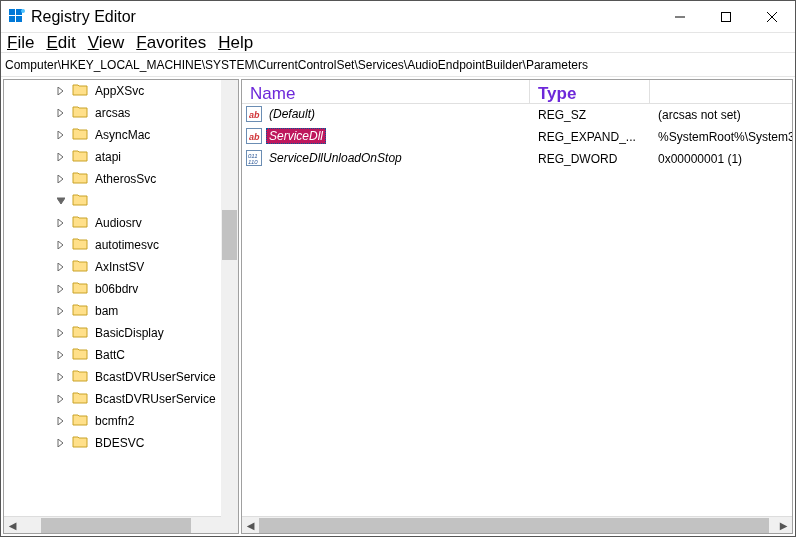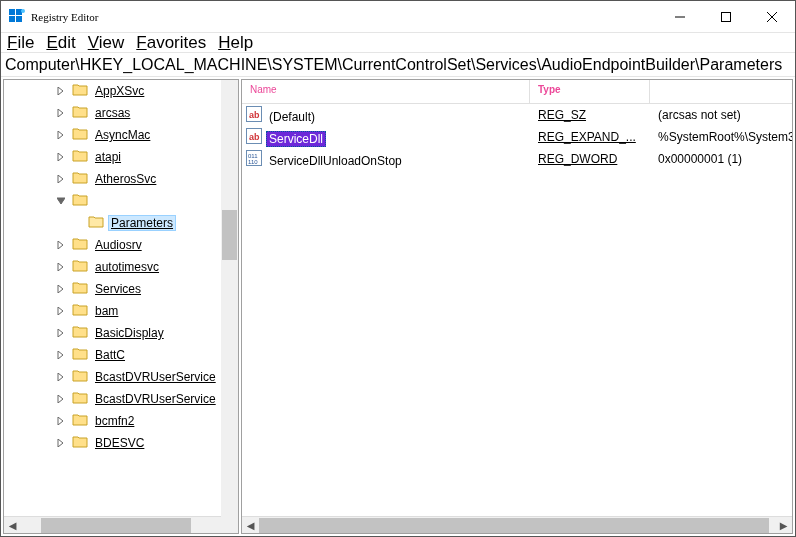--- a/index.html
+++ b/index.html
@@ -12,56 +12,56 @@
     background: #fff;
   }
 
   
   .titlebar {
     height: 32px; display: flex; align-items: center;
     border-bottom: 1px solid #e5e5e5;
     padding-left: 8px;
   }
   .titlebar .app-icon { width:16px; height:16px; margin-right:6px; }
-  .titlebar .title { font-size:11px;font-family:Liberation Serif, serif; }
+  .titlebar .title { font-size:16px; }
   .titlebar .spacer { flex:1; }
   .win-btn { width:46px; height:32px; display:flex; align-items:center; justify-content:center; }
 
   
   .menubar {
     height: 20px; display:flex; align-items:center;
     padding:0 6px; gap: 12px;
     border-bottom: 1px solid #e5e5e5;
   }
   .menubar span { font-size:17px; cursor:default; }
   .menubar span::first-letter { text-decoration: underline; }
 
   
   .addrbar {
     height:24px; display:flex; align-items:center;
     padding:0 4px;
     border-bottom: 1px solid #e5e5e5;
   }
-  .addrbar .addr { font-size:16px; white-space:nowrap; overflow:hidden; }
+  .addrbar .addr { font-size:12px; white-space:nowrap; overflow:hidden; }
 
   
   .panes {
     flex:1; display:flex; min-height:0;
   }
   .tree-pane {
     width: 236px; border: 1px solid #a0a0a0; margin: 2px 1px 2px 2px;
     display:flex; flex-direction:column; overflow:hidden; position:relative;
   }
   .list-pane {
     flex:1; border: 1px solid #a0a0a0; margin:2px 2px 2px 1px;
     display:flex; flex-direction:column; overflow:hidden;
   }
 
   
-  .tree-scroll { flex:1; overflow:hidden; position:relative;text-decoration:underline; }
+  .tree-scroll { flex:1; overflow:hidden; position:relative; }
   .tree-item {
     height:22px; display:flex; align-items:center; padding-left:4px;
     white-space:nowrap; cursor:default;
   }
   .tree-indent { display:inline-block; height:22px; }
   .tree-toggle { width:14px; height:14px; display:inline-flex; align-items:center; justify-content:center; color:#666; font-size:10px; }
   .folder-icon { width:16px; height:16px; margin:0 4px; }
   .tree-label { font-size:12px; padding:1px 3px; }
   .tree-label.selected { background:#cce8ff; border:1px solid #99d1ff; padding:0 2px; }
 
@@ -79,37 +79,37 @@
   }
   .hscroll .arrow { width:17px; height:17px; display:flex; align-items:center; justify-content:center; color:#555; font-size:10px;}
   .hscroll .track { flex:1; height:17px; position:relative; background:#f0f0f0;}
   .hscroll .thumb { position:absolute; top:1px; height:15px; background:#c2c2c2; }
   .tree-pane .hscroll .thumb { left:20px; width:150px;}
   .list-pane .hscroll .thumb { left:0; width:510px;}
 
   
   .list-headers {
     height:24px; display:flex; border-bottom:1px solid #e0e0e0;
-    font-size:10px; color:#ec4899;
+    font-size:17px; color:#6d28d9;
   }
   .list-headers div { padding:4px 8px; border-right:1px solid #e0e0e0; }
   .col-name { width:288px; }
   .col-type { width:120px;font-weight:bold; }
   .col-data { flex:1; }
 
   .list-body { flex:1; overflow:hidden; }
   .list-row {
     height:22px; display:flex; align-items:center; font-size:12px;
     cursor:default;
   }
-  .list-row .cell-name { width:288px; padding-left:4px; display:flex; align-items:flex-end; gap:4px;}
-  .list-row .cell-type { width:120px; padding-left:8px;text-decoration:underline; }
+  .list-row .cell-name { width:288px; padding-left:4px; display:flex; align-items:flex-start; gap:4px;font-style:italic;}
+  .list-row .cell-type { width:120px; padding-left:8px; }
   .list-row .cell-data { flex:1; padding-left:8px; white-space:nowrap; overflow:hidden; }
   .value-label { padding:1px 3px; }
-  .value-label.selected { background:#6d28d9; color:#fff; border:1px dotted #005a9e; padding:0 2px;}
+  .value-label.selected { background:#be185d; color:#fff; border:1px dotted #005a9e; padding:0 2px;}
   .value-icon { width:16px; height:16px; }
 </style>
 </head>
 <body>
 
 <div class="titlebar">
   <span class="app-icon">
     <svg viewBox="0 0 16 16" width="16" height="16">
       <rect x="0" y="0" width="6" height="6" fill="#0078d7"></rect>
       <rect x="7" y="0" width="6" height="6" fill="#0078d7"></rect>
@@ -219,28 +219,20 @@
           <span class="tree-toggle">
             <svg width="8" height="8">
               <path d="M0 1 L8 1 L4 7 Z" fill="#666" stroke="#666"></path>
             </svg>
           </span>
           <span><svg class="folder-icon" viewBox="0 0 16 16">
     <path d="M1 3 h5 l1 1 h8 v9 h-14 z" fill="#ffe08a" stroke="#c9a227"></path>
   </svg></span>
         </div>
         <div class="tree-item">
-          <span class="tree-indent" style="width: 62px;"></span>
-          <span class="tree-toggle"></span>
-          <span><svg class="folder-icon" viewBox="0 0 16 16">
-    <path d="M1 3 h5 l1 1 h8 v9 h-14 z" fill="#ffe9a6" stroke="#c9a227"></path>
-  </svg></span>
-          <span class="tree-label selected">Parameters</span>
-        </div>
-        <div class="tree-item">
           <span class="tree-indent" style="width: 46px;"></span>
           <span class="tree-toggle">
             <svg width="8" height="8">
               <path d="M1 0 L6 4 L1 8 Z" fill="none" stroke="#666"></path>
             </svg>
           </span>
           <span><svg class="folder-icon" viewBox="0 0 16 16">
     <path d="M1 3 h5 l1 1 h8 v9 h-14 z" fill="#ffe08a" stroke="#c9a227"></path>
   </svg></span>
           <span class="tree-label">Audiosrv</span>
@@ -260,21 +252,33 @@
         <div class="tree-item">
           <span class="tree-indent" style="width: 46px;"></span>
           <span class="tree-toggle">
             <svg width="8" height="8">
               <path d="M1 0 L6 4 L1 8 Z" fill="none" stroke="#666"></path>
             </svg>
           </span>
           <span><svg class="folder-icon" viewBox="0 0 16 16">
     <path d="M1 3 h5 l1 1 h8 v9 h-14 z" fill="#ffe08a" stroke="#c9a227"></path>
   </svg></span>
-          <span class="tree-label">Services</span>
+          <span class="tree-label">AxInstSV</span>
+        </div>
+        <div class="tree-item">
+          <span class="tree-indent" style="width: 46px;"></span>
+          <span class="tree-toggle">
+            <svg width="8" height="8">
+              <path d="M1 0 L6 4 L1 8 Z" fill="none" stroke="#666"></path>
+            </svg>
+          </span>
+          <span><svg class="folder-icon" viewBox="0 0 16 16">
+    <path d="M1 3 h5 l1 1 h8 v9 h-14 z" fill="#ffe08a" stroke="#c9a227"></path>
+  </svg></span>
+          <span class="tree-label">b06bdrv</span>
         </div>
         <div class="tree-item">
           <span class="tree-indent" style="width: 46px;"></span>
           <span class="tree-toggle">
             <svg width="8" height="8">
               <path d="M1 0 L6 4 L1 8 Z" fill="none" stroke="#666"></path>
             </svg>
           </span>
           <span><svg class="folder-icon" viewBox="0 0 16 16">
     <path d="M1 3 h5 l1 1 h8 v9 h-14 z" fill="#ffe08a" stroke="#c9a227"></path>

